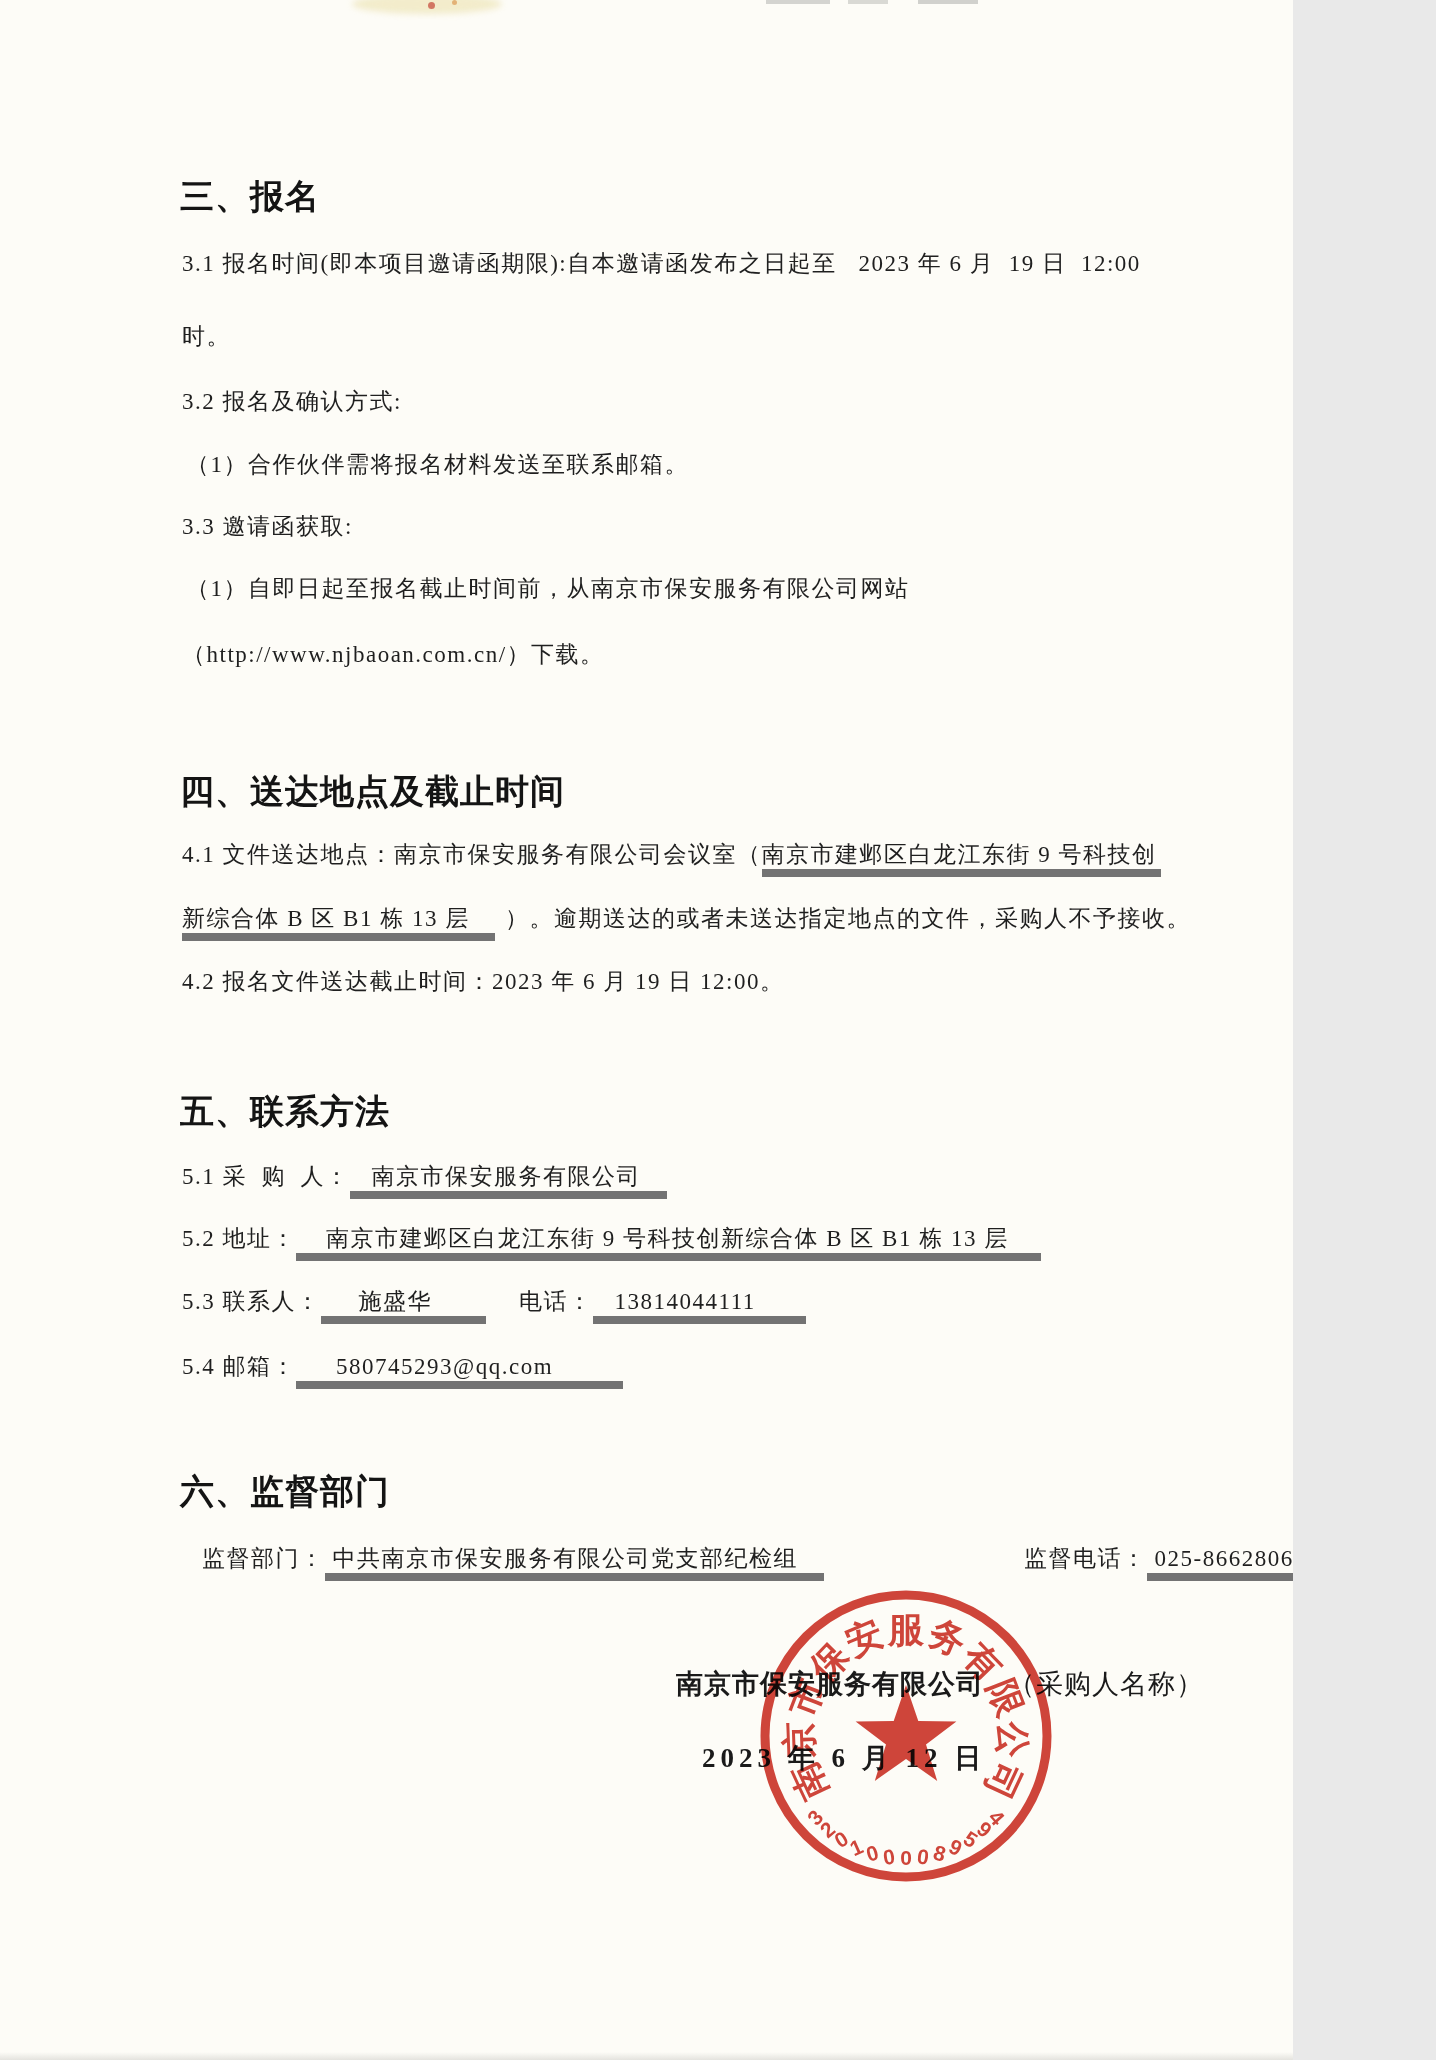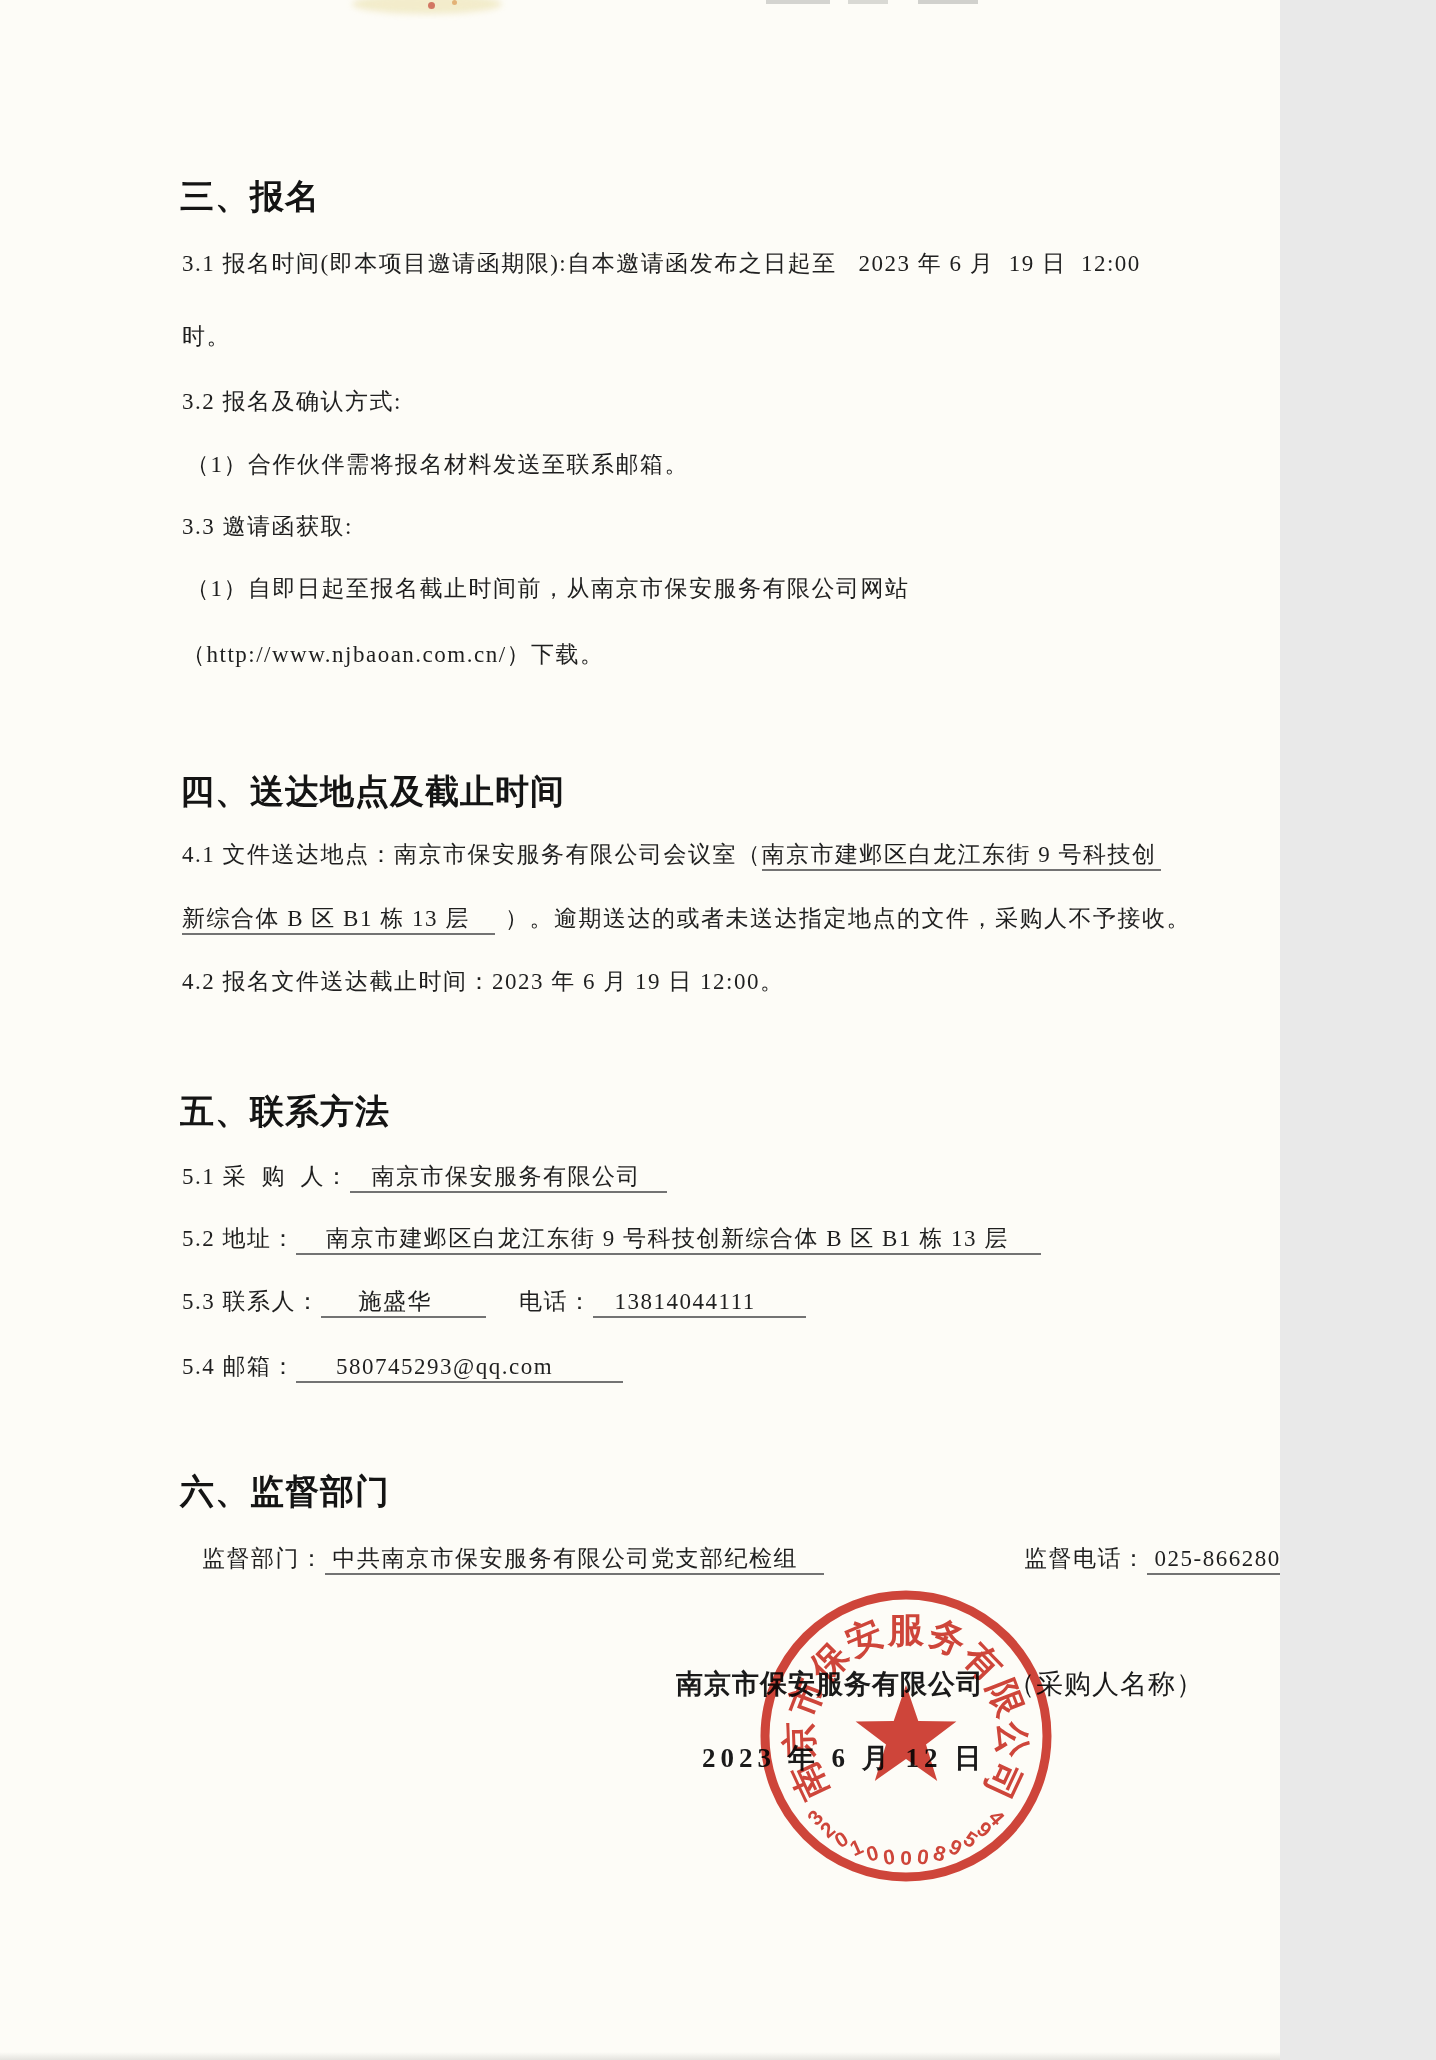--- a/index.html
+++ b/index.html
@@ -2,33 +2,34 @@
 <html><head>
 <meta charset="utf-8">
 <style>
   html,body{margin:0;padding:0;}
   body{width:1436px;height:2060px;background:#e9e9e9;}
   .page{
     position:relative;width:1280px;height:2060px;overflow:hidden;
     background:#fdfcf7;
     font-family:"Liberation Serif","DejaVu Serif",serif;
     color:#1f1f1f;
+    padding-left:13px;
   }
   .h{
     position:absolute;left:180px;margin:0;
     font-family:"Liberation Sans","DejaVu Sans",sans-serif;
     font-weight:700;font-size:34px;line-height:42px;color:#141414;
     white-space:pre;letter-spacing:1px;
   }
   .ln{
     position:absolute;left:182px;
     font-size:23px;line-height:37px;white-space:pre;letter-spacing:1.5px;
   }
   .indent{left:186px;}
-  .u{border-bottom:2px solid #737373;padding-bottom:2px;}
+  .u{border-bottom:8px solid #737373;padding-bottom:2px;}
   .u51{padding-left:22px;padding-right:26px;}
   .u52{padding-left:30px;padding-right:32px;}
   .u53a{padding-left:38px;padding-right:54px;}
   .lbl53b{margin-left:33px;}
   .u53b{padding-left:22px;padding-right:50px;}
   .u54{padding-left:40px;padding-right:70px;}
   .u6a{padding-left:8px;padding-right:26px;}
   .lbl6b{margin-left:200px;}
   .u6b{padding-left:8px;padding-right:12px;}
   .u4{padding-right:4px;}

